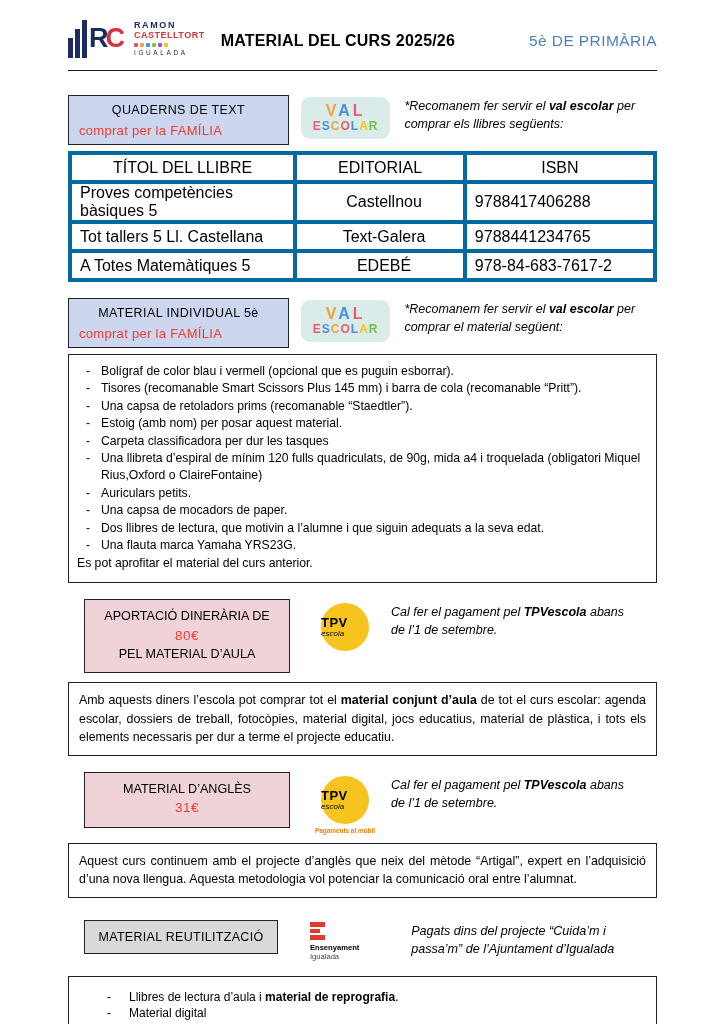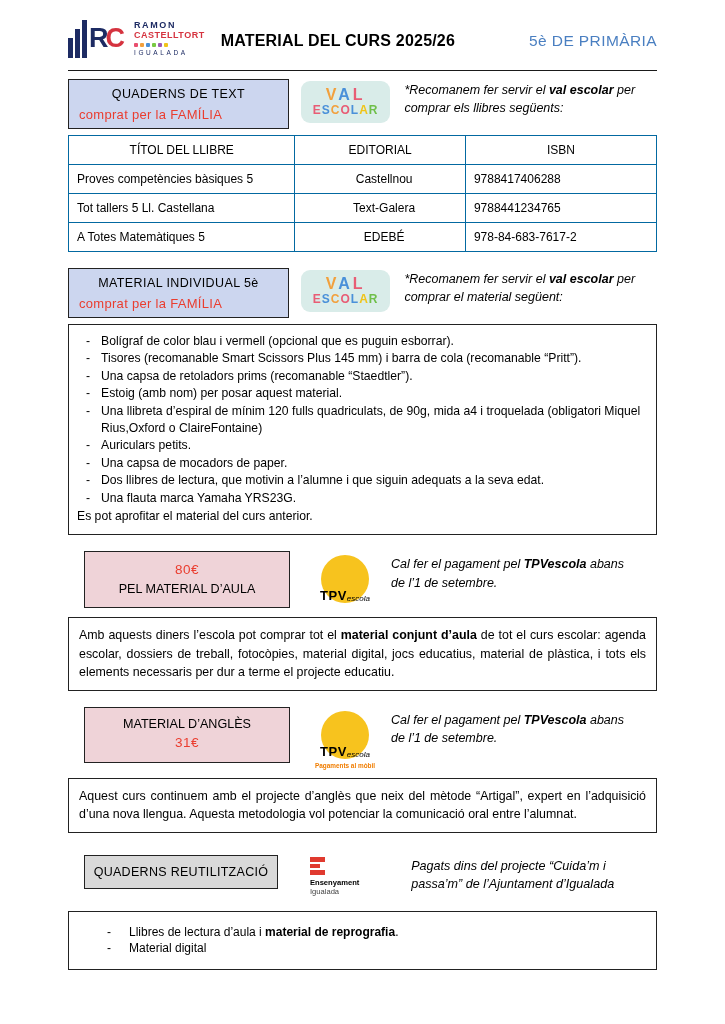--- a/index.html
+++ b/index.html
@@ -19,40 +19,40 @@
   .lt1 { color:#1d2b63; font-weight:bold; font-size:9px; letter-spacing:1.6px; }
   .lt2 { color:#d5333f; font-weight:bold; font-size:9px; letter-spacing:0.5px; }
   .ltc { display:flex; gap:2px; margin:2.5px 0; }
   .ltc span { width:4px; height:4px; border-radius:1px; }
   .lt3 { color:#1d2b63; font-size:6.5px; letter-spacing:2.6px; }
   .title { font-size:16px; font-weight:bold; margin-left:16px; margin-top:16px; letter-spacing:0.2px; }
   .grade { margin-left:auto; margin-top:16px; font-size:15.5px; color:var(--grade_blue,#4a7fc1); letter-spacing:0.4px; }
 
   
   .row { display:flex; align-items:flex-start; }
-  .row.sec1 { margin-top:8px; }
+  .row.sec1 { margin-top:24px; }
   .row.sec2 { margin-top:16px; }
   .row.pay  { margin-top:16px; }
   .row.reu  { margin-top:22px; }
 
   .hbox { border:1.5px solid #222; }
   .hbox.blue { background:var(--box_blue,#ccd6ef); width:222px; padding:7px 8px 6px 8px; }
   .hbox-title { text-align:center; font-size:12.5px; letter-spacing:0.4px; }
   .hbox-sub { color:var(--red,#ea3d2f); font-size:13px; margin-top:6px; padding-left:2px; letter-spacing:0.3px; }
 
   .val-logo { width:90px; margin-left:12px; margin-top:2px; background:var(--val_bg,#d9ece9); border-radius:9px; text-align:center; padding:5px 0 6px 0; }
   .val-l1 span, .val-l2 span { font-weight:bold; }
   .val-l1 { font-size:16px; letter-spacing:3px; }
   .val-l2 { font-size:12px; letter-spacing:1px; margin-top:-1px; }
 
   .note { margin-left:14px; font-size:12.5px; line-height:1.46; width:254px; margin-top:2px;font-style:italic; }
 
   
   .books { border-collapse:collapse; width:100%; margin-top:6px; table-layout:fixed; }
-  .books th, .books td { border:1px solid #0369a1; height:29px; font-size:12px; font-weight:normal; }
+  .books th, .books td { border:4px solid #0369a1; height:29px; font-size:16px; font-weight:normal; }
   .books th { text-align:center; }
   .books td { padding-left:8px; }
   .books th:nth-child(1), .books td:nth-child(1) { width:38.5%; }
   .books th:nth-child(2), .books td:nth-child(2) { width:29%;text-align:center; }
   .books th:nth-child(3), .books td:nth-child(3) { width:32.5%; }
 
   
   .listbox { border:1.5px solid #222; margin-top:6px; padding:8px 10px 9px 8px; }
   .dashlist { list-style:none; }
   .dashlist li { position:relative; padding-left:24px; font-size:12.2px; line-height:17.4px; }
@@ -60,21 +60,21 @@
   .list-footer { font-size:12.2px; line-height:17.4px; margin-top:1px; }
 
   .textbox { border:1.5px solid #222; margin-top:9px; padding:8px 10px; }
   .textbox p { font-size:12.4px; line-height:1.5; }
   .textbox p.just { text-align:justify; }
 
   
   .hbox.pink { background:var(--box_pink,#efd3d8); width:206px; margin-left:16px; text-align:center; padding:8px 4px; font-size:12.6px; line-height:1.4; }
   .pbox-amt { color:var(--red,#ea3d2f); font-size:13.5px; margin:1px 0; letter-spacing:0.5px; }
   .tpv { margin-left:26px; margin-top:4px; display:flex; flex-direction:column; align-items:center; width:58px; }
-  .tpv-circle { width:48px; height:48px; border-radius:50%; background:var(--tpv_yellow,#f7c31e); display:flex; align-items:flex-end; justify-content:center; }
+  .tpv-circle { width:48px; height:48px; border-radius:50%; background:var(--tpv_yellow,#f7c31e); display:flex; flex-direction:column; align-items:flex-start; justify-content:center; }
   .tpv-t { font-weight:bold; font-size:13px; letter-spacing:0.5px; }
   .tpv-s { font-size:8px; font-style:italic; margin-top:-1px; }
   .tpv-tag { font-size:6.4px; color:#f07d00; font-weight:bold; margin-top:3px; white-space:nowrap; }
   .pay-note { margin-left:17px; width:242px; margin-top:4px; }
 
   
   .hbox.gray { background:var(--box_gray,#d9d9d9); width:206px; margin-left:16px; text-align:center; padding:9px 4px; font-size:12.5px; letter-spacing:0.3px; }
   .ens { margin-left:32px; margin-top:2px; display:flex; flex-direction:column; width:78px; }
   .ens-e span { display:block; height:4.5px; background:#e03a2f; margin-bottom:2px; }
   .ens-e span:nth-child(1){ width:15px; } .ens-e span:nth-child(2){ width:10px; } .ens-e span:nth-child(3){ width:15px; }
@@ -168,31 +168,33 @@
     </div>
     <p class="note"><span>*Recomanem fer servir el </span><span style="font-weight: bold;">val escolar</span><span> per comprar el material següent:</span></p>
   </section>
 
   <div class="listbox">
     <ul class="dashlist">
         <li>Bolígraf de color blau  i vermell (opcional que es puguin esborrar).</li>
         <li>Tisores (recomanable Smart Scissors Plus 145 mm) i barra de cola (recomanable “Pritt”).</li>
         <li>Una capsa de retoladors prims (recomanable “Staedtler”).</li>
         <li>Estoig (amb nom)  per posar aquest material.</li>
+        <li>Carpeta classificadora per dur les tasques</li>
         <li>Una llibreta d’espiral de mínim 120  fulls quadriculats, de 90g, mida a4 i troquelada (obligatori Miquel Rius,Oxford o ClaireFontaine)</li>
         <li>Auriculars petits.</li>
         <li>Una capsa de mocadors de paper.</li>
         <li>Dos llibres de lectura, que motivin a l’alumne i que siguin adequats a la seva edat.</li>
         <li>Una flauta marca Yamaha YRS23G.</li>
       </ul>
     <p class="list-footer">Es pot aprofitar el material del curs anterior.</p>
   </div>
 
   <section class="row pay">
     <div class="hbox pink">
+      <div class="pbox-l1">APORTACIÓ DINERÀRIA DE</div>
       <div class="pbox-amt">80€</div>
       <div class="pbox-l3">PEL MATERIAL D’AULA</div>
     </div>
     <div class="tpv">
       <div class="tpv-circle">
         <span class="tpv-t">TPV</span>
         <span class="tpv-s">escola</span>
       </div>
     </div>
     <p class="note pay-note"><span>Cal fer el pagament pel </span><span style="font-weight: bold;">TPVescola</span><span> abans de l’1 de setembre.</span></p>
@@ -215,21 +217,21 @@
       <span class="tpv-tag">Pagaments al mòbil</span>
     </div>
     <p class="note pay-note"><span>Cal fer el pagament pel </span><span style="font-weight: bold;">TPVescola</span><span> abans de l’1 de setembre.</span></p>
   </section>
 
   <div class="textbox">
     <p class="just">Aquest curs continuem amb el projecte d’anglès que neix del mètode “Artigal”, expert en l’adquisició d’una nova llengua. Aquesta metodologia vol potenciar la comunicació oral entre l’alumnat.</p>
   </div>
 
   <section class="row reu">
-    <div class="hbox gray">QUADERNS REUTILITZACIÓ</div>
+    <div class="hbox gray">MATERIAL REUTILITZACIÓ</div>
     <div class="ens">
       <div class="ens-e">
           <span></span>
           <span></span>
           <span></span>
         </div>
       <div class="ens-t">
         <span class="e1">Ensenyament</span>
         <span class="e2">Igualada</span>
       </div>

